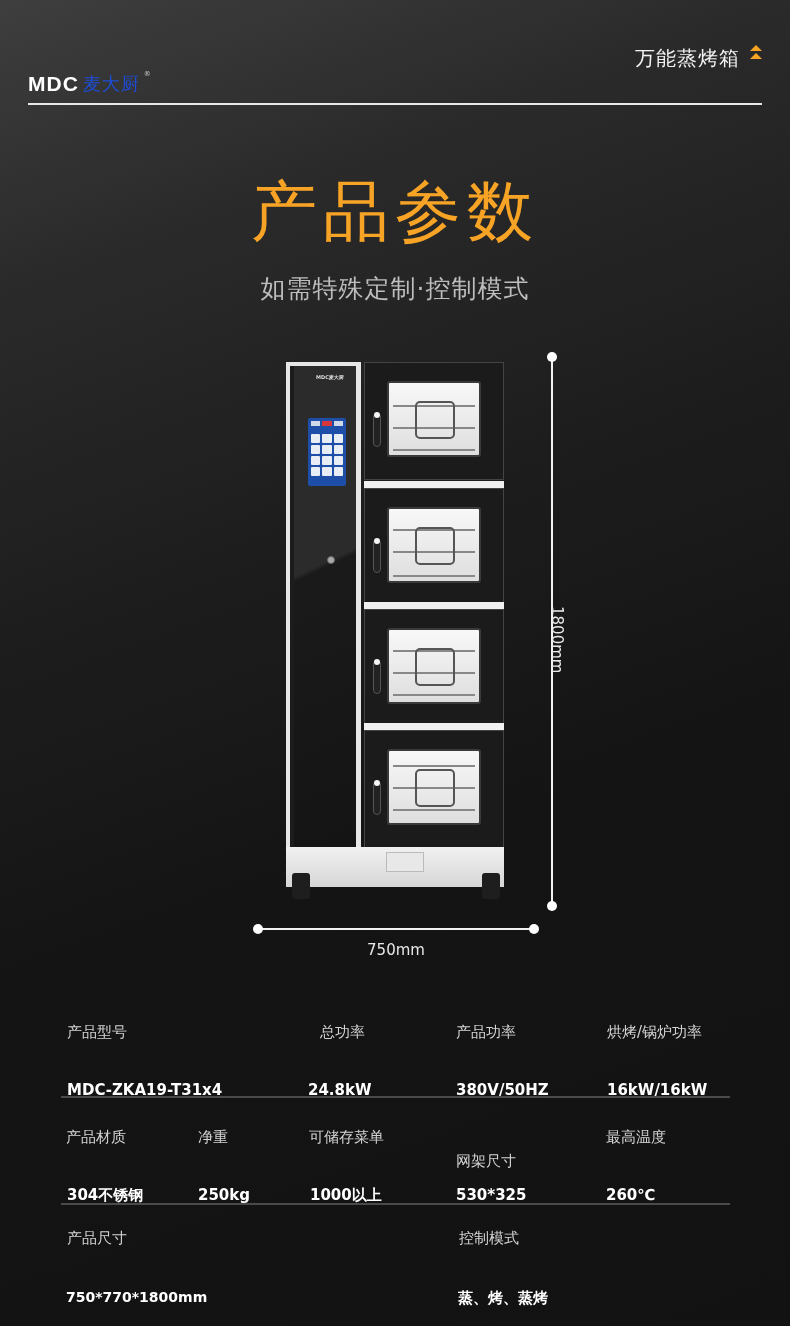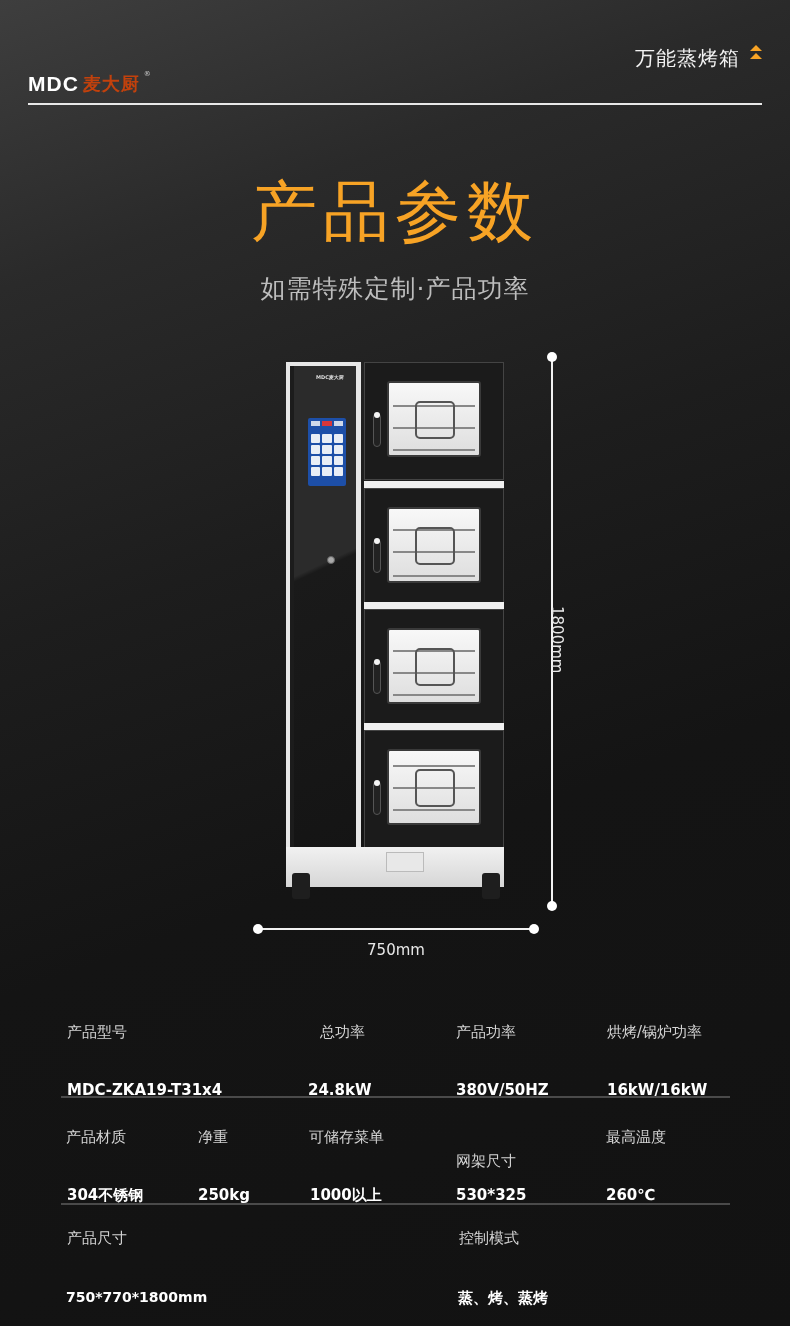--- a/index.html
+++ b/index.html
@@ -8,21 +8,21 @@
     font-family: "DejaVu Sans", "Liberation Sans", sans-serif;
     color: #fff;
     position: relative;
     background: linear-gradient(160deg, #3e3e3e 0%, #2a2a2a 18%, #1d1d1d 40%, #141414 62%, #121212 100%);
   }
   .abs { position: absolute; }
 
   
   .logo { left: 28px; top: 44px; display: flex; align-items: center; gap: 4px; margin-top: 28px; }
   .logo-mdc { font-family: "Liberation Sans", sans-serif; font-weight: 700; font-size: 21px; letter-spacing: 1px; color: #fff; }
-  .logo-cn { font-size: 18px; font-weight: 700; color: #c2410c; letter-spacing: 1px; }
+  .logo-cn { font-size: 18px; font-weight: 400; color: #1d4ed8; letter-spacing: 1px; }
   .logo-reg { font-size: 7px; color: #ccc; align-self: flex-start; margin-top: -2px; }
   .header-right { right: 28px; top: 45px; display: flex; align-items: flex-start; gap: 10px; }
   .header-title { font-size: 20px; color: #f2f2f2; letter-spacing: 1px; }
   .chev { display: flex; flex-direction: column; align-items: center; gap: 0; }
   .chev span { display: block; width: 0; height: 0; border-left: 6px solid transparent; border-right: 6px solid transparent; border-bottom: 6px solid #f7a325; margin-bottom: 2px; }
   .header-divider { left: 28px; right: 28px; top: 103px; height: 2px; background: #e8e8e8; }
 
   
   .title { left: 0; right: 0; top: 172px; text-align: center; font-size: 66px; font-weight: 400; color: #f7a325; letter-spacing: 6px; line-height: 1.2; }
   .subtitle { left: 0; right: 0; top: 272px; text-align: center; font-size: 25px; color: #bdbdbd; letter-spacing: 1px; }
@@ -75,21 +75,21 @@
 <div class="abs header-right">
   <span class="header-title">万能蒸烤箱</span>
   <span class="chev">
       <span></span>
       <span></span>
     </span>
 </div>
 <div class="abs header-divider"></div>
 
 <div class="abs title">产品参数</div>
-<div class="abs subtitle">如需特殊定制·产品功率</div>
+<div class="abs subtitle">如需特殊定制·控制模式</div>
 
 <div class="abs oven">
   <div class="cab-left">
     <div class="cab-left-inner">
       <div class="cab-logo">MDC麦大厨</div>
       <div class="screen">
         <div class="screen-bar">
             <i></i>
             <i></i>
             <i></i>

